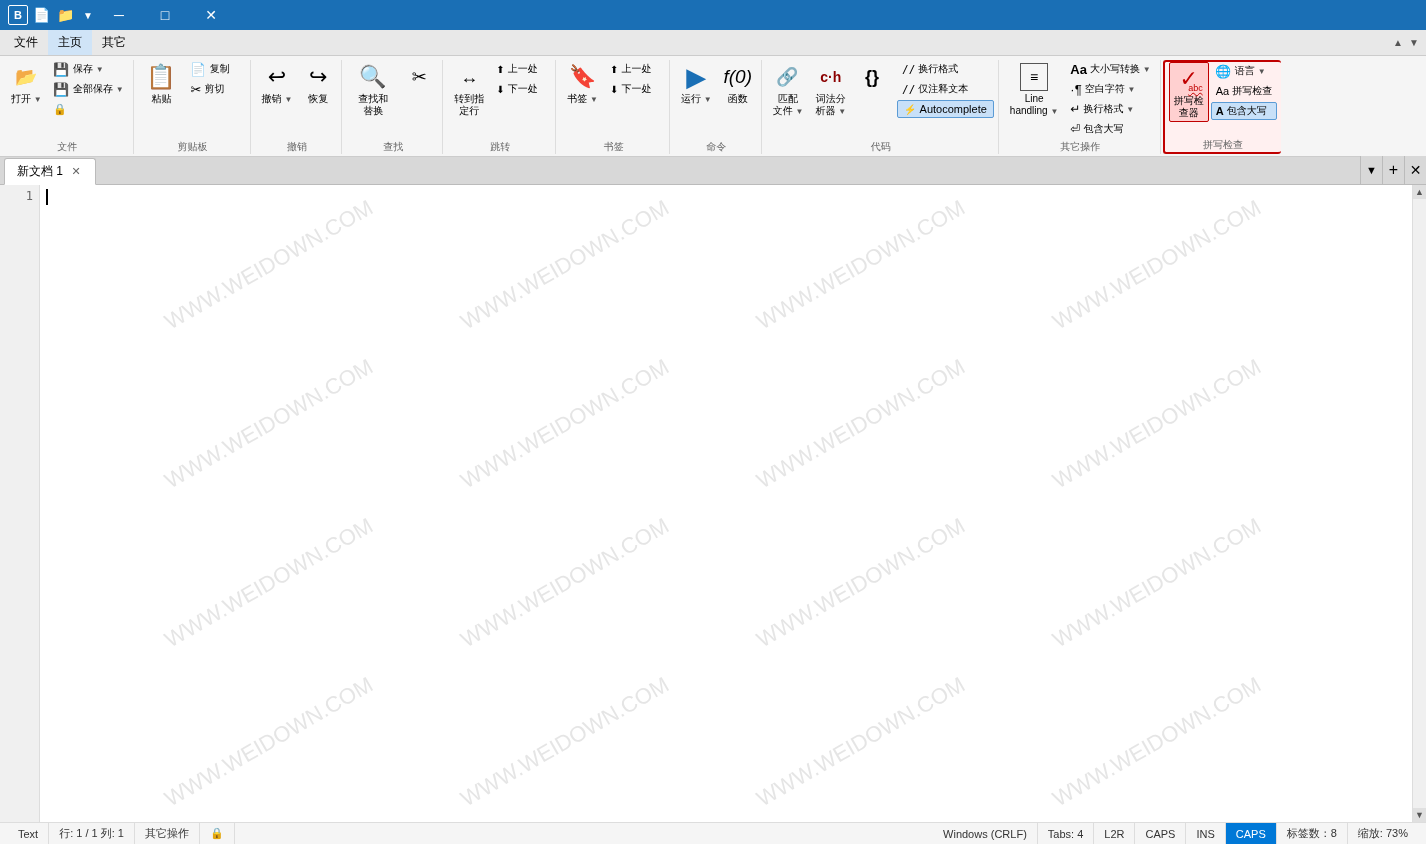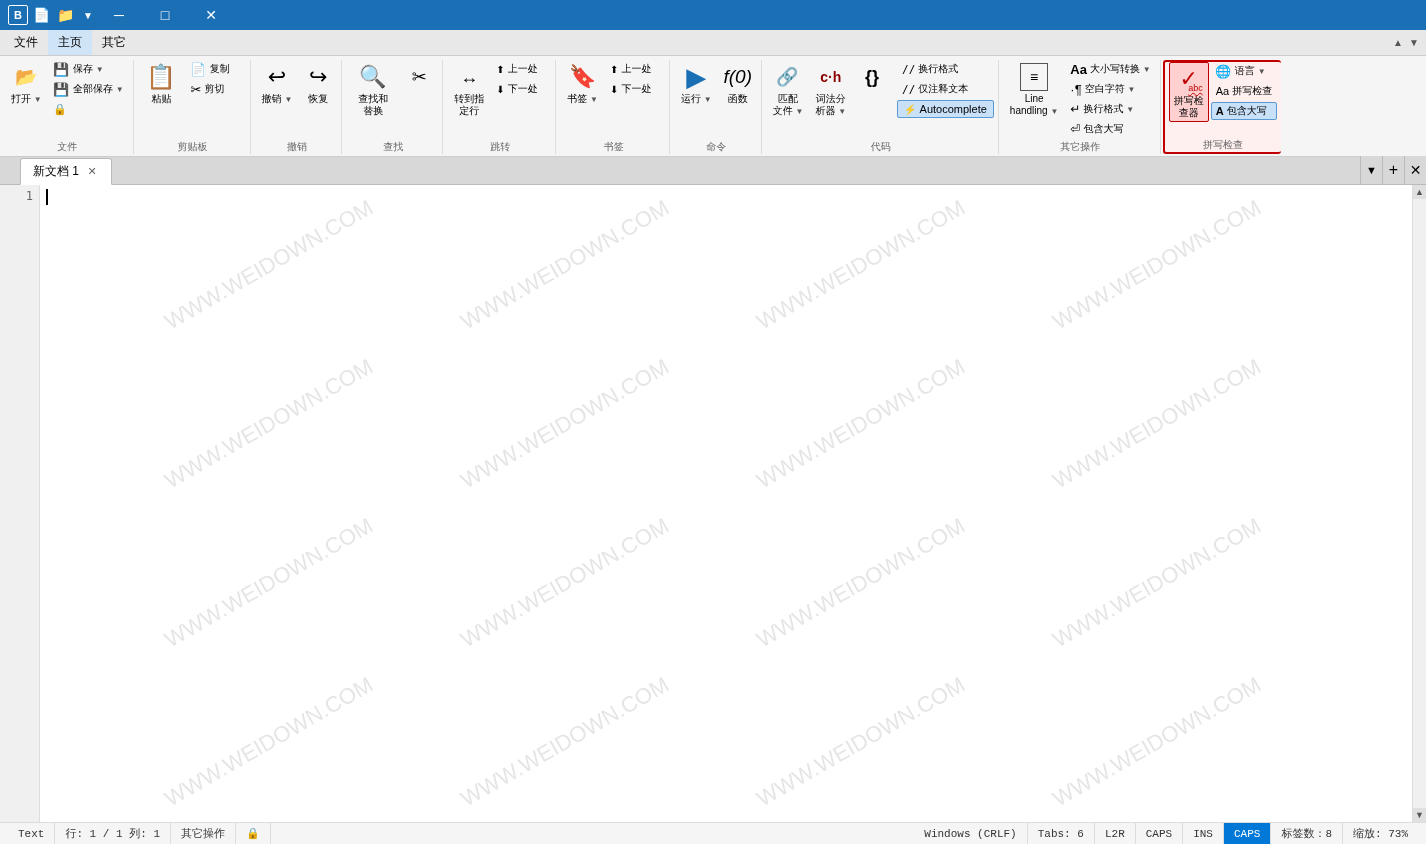--- a/index.html
+++ b/index.html
@@ -140,21 +140,21 @@
       border: 2px solid #c00000;
       border-radius: 3px;
     }
 
     
     #tab-bar {
       background: #d8d8d8;
       height: 28px;
       display: flex;
       align-items: flex-end;
-      padding: 0 0 0 20px;
+      padding: 0 0 0 4px;
       border-bottom: 1px solid #bbb;
     }
     .tab {
       display: flex;
       align-items: center;
       padding: 4px 12px;
       background: white;
       border: 1px solid #bbb;
       border-bottom: none;
       cursor: pointer;
@@ -244,21 +244,20 @@
       font-size: 11px;
       color: #333;
     }
     .status-item {
       padding: 0 10px;
       border-right: 1px solid #ddd;
       height: 100%;
       display: flex;
       align-items: center;
       white-space: nowrap;
-      font-family: Liberation Mono, monospace;
     }
     .status-item:last-child { border-right: none; }
     .status-item.active { background: #0078d7; color: white; }
     .status-spacer { flex: 1; }
 
     
     #app {
       display: flex;
       flex-direction: column;
       width: 1426px;
@@ -581,21 +580,21 @@
     </div>
   </div>
 
   <div id="status-bar">
     <div class="status-item">Text</div>
     <div class="status-item">行: 1 / 1   列: 1</div>
     <div class="status-item">其它操作</div>
     <div class="status-item">🔒</div>
     <div class="status-spacer"></div>
     <div class="status-item">Windows (CRLF)</div>
-    <div class="status-item">Tabs: 6</div>
+    <div class="status-item">Tabs: 4</div>
     <div class="status-item">L2R</div>
     <div class="status-item">CAPS</div>
     <div class="status-item">INS</div>
     <div class="status-item active">CAPS</div>
     <div class="status-item">标签数：8</div>
     <div class="status-item">缩放: 73%</div>
   </div>
 
 </div>
 

